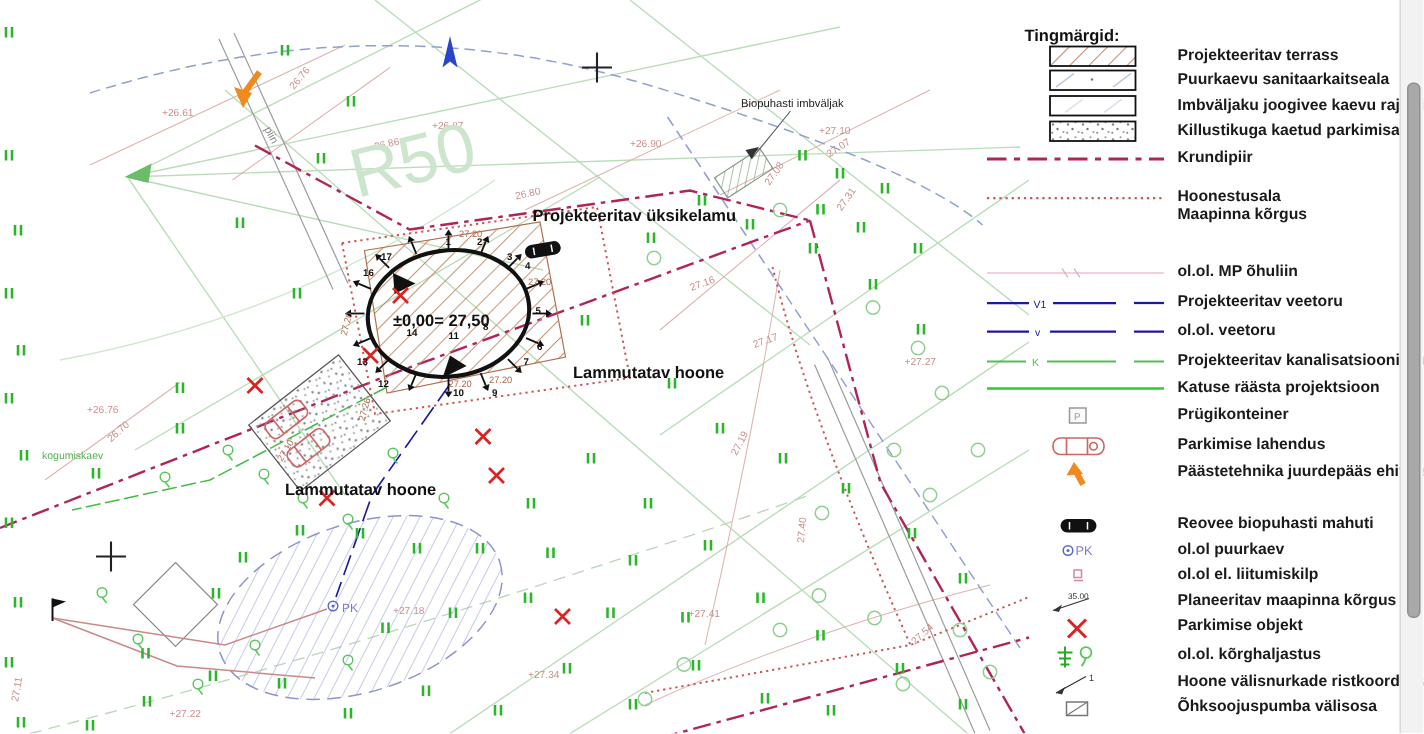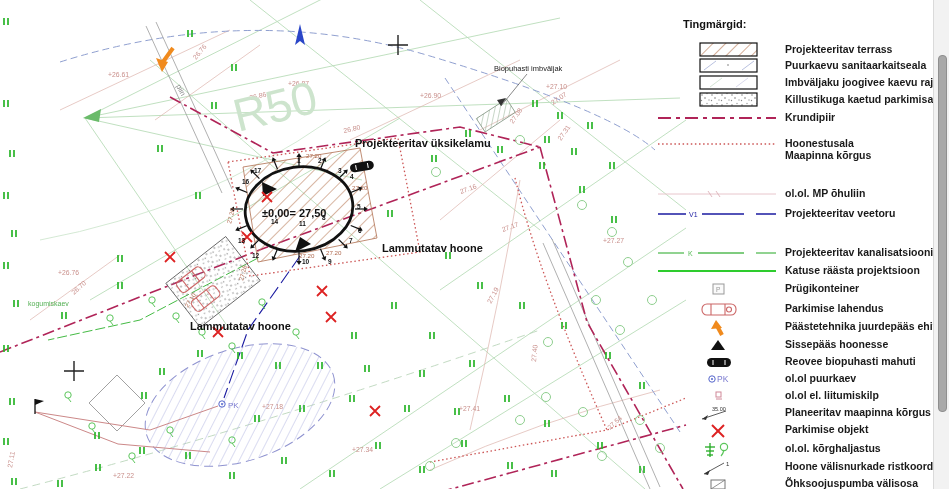--- a/index.html
+++ b/index.html
@@ -2,21 +2,21 @@
 <html><head>
 <meta charset="utf-8">
 <style>
   html,body{margin:0;padding:0;background:#fff;}
   #stage{position:relative;width:949px;height:489px;background:#ffffff;overflow:hidden;
          font-family:"Liberation Sans",sans-serif;}
   #map-svg{position:absolute;left:0;top:0;}
   
   #legend{position:absolute;left:650px;top:0;width:299px;height:489px;overflow:hidden;}
   .ltitle{position:absolute;left:33px;top:18px;font-size:11px;font-weight:700;color:#111;}
-  .lrow{position:absolute;left:0;width:299px;height:16px;margin-top:12px;}
+  .lrow{position:absolute;left:0;width:299px;height:16px;}
   .llab{position:absolute;left:135px;top:1px;font-size:10.5px;font-weight:700;color:#1a1a1a;white-space:nowrap;}
   .lsym{position:absolute;left:0;top:0;width:130px;height:16px;}
   .lsym svg{position:absolute;left:0;top:0;}
   
   #scrollbar{position:absolute;left:933px;top:0;width:16px;height:489px;background:#f2f2f2;
              border-left:1px solid #dadada;z-index:5;}
   #scroll-thumb{position:absolute;left:4px;top:55px;width:7px;height:355px;background:#a9a9a9;
                 border:1px solid #8f8f8f;border-radius:4px;}
 </style>
 </head>
@@ -482,20 +482,31 @@
     <span class="lsym">
       <svg width="130" height="16">
             <line x1="8" y1="8" x2="36" y2="8" stroke="#1a1aa0" stroke-width="1.5"></line>
       <line x1="52" y1="8" x2="94" y2="8" stroke="#1a1aa0" stroke-width="1.5"></line>
       <line x1="106" y1="8" x2="126" y2="8" stroke="#1a1aa0" stroke-width="1.5"></line>
       <text x="39" y="11" font-size="7" fill="#1a1aa0" font-family="Liberation Sans, sans-serif">V1</text>
           </svg>
         </span>
     <span class="llab">Projekteeritav veetoru</span>
   </div>
+  <div class="lrow" style="top:213px">
+    <span class="lsym">
+      <svg width="130" height="16">
+            <line x1="8" y1="8" x2="36" y2="8" stroke="#1a1aa0" stroke-width="1.5"></line>
+      <line x1="50" y1="8" x2="94" y2="8" stroke="#1a1aa0" stroke-width="1.5"></line>
+      <line x1="106" y1="8" x2="126" y2="8" stroke="#1a1aa0" stroke-width="1.5"></line>
+      <text x="40" y="11" font-size="7" fill="#1a1aa0" font-family="Liberation Sans, sans-serif">v</text>
+          </svg>
+        </span>
+    <span class="llab">ol.ol. veetoru</span>
+  </div>
   <div class="lrow" style="top:233px">
     <span class="lsym">
       <svg width="130" height="16">
             <line x1="8" y1="8" x2="34" y2="8" stroke="#55bb55" stroke-width="1.3"></line>
       <line x1="48" y1="8" x2="94" y2="8" stroke="#55bb55" stroke-width="1.3"></line>
       <line x1="106" y1="8" x2="126" y2="8" stroke="#55bb55" stroke-width="1.3"></line>
       <text x="38" y="11" font-size="7" fill="#55bb55" font-family="Liberation Sans, sans-serif">K</text>
           </svg>
         </span>
     <span class="llab">Projekteeritav kanalisatsioonitoru</span>
@@ -533,28 +544,20 @@
   </div>
   <div class="lrow" style="top:307px">
     <span class="lsym">
       <svg width="130" height="18">
             <line x1="72" y1="16" x2="66" y2="5" stroke="#f08a1d" stroke-width="4"></line>
       <polygon points="66,1 61,10 72,9" fill="#f08a1d"></polygon>
           </svg>
         </span>
     <span class="llab">Päästetehnika juurdepääs ehitisele</span>
   </div>
-  <div class="lrow" style="top:325px">
-    <span class="lsym">
-      <svg width="130" height="16">
-            <polygon points="68,3 75,13 61,13" fill="#111"></polygon>
-          </svg>
-        </span>
-    <span class="llab">Sissepääs hoonesse</span>
-  </div>
   <div class="lrow" style="top:342px">
     <span class="lsym">
       <svg width="130" height="16">
             <rect x="57" y="4" width="24" height="9" rx="4.5" fill="#111"></rect>
       <line x1="63" y1="6" x2="63" y2="11" stroke="#fff" stroke-width="1"></line>
       <line x1="75" y1="6" x2="75" y2="11" stroke="#fff" stroke-width="1"></line>
           </svg>
         </span>
     <span class="llab">Reovee biopuhasti mahuti</span>
   </div>

